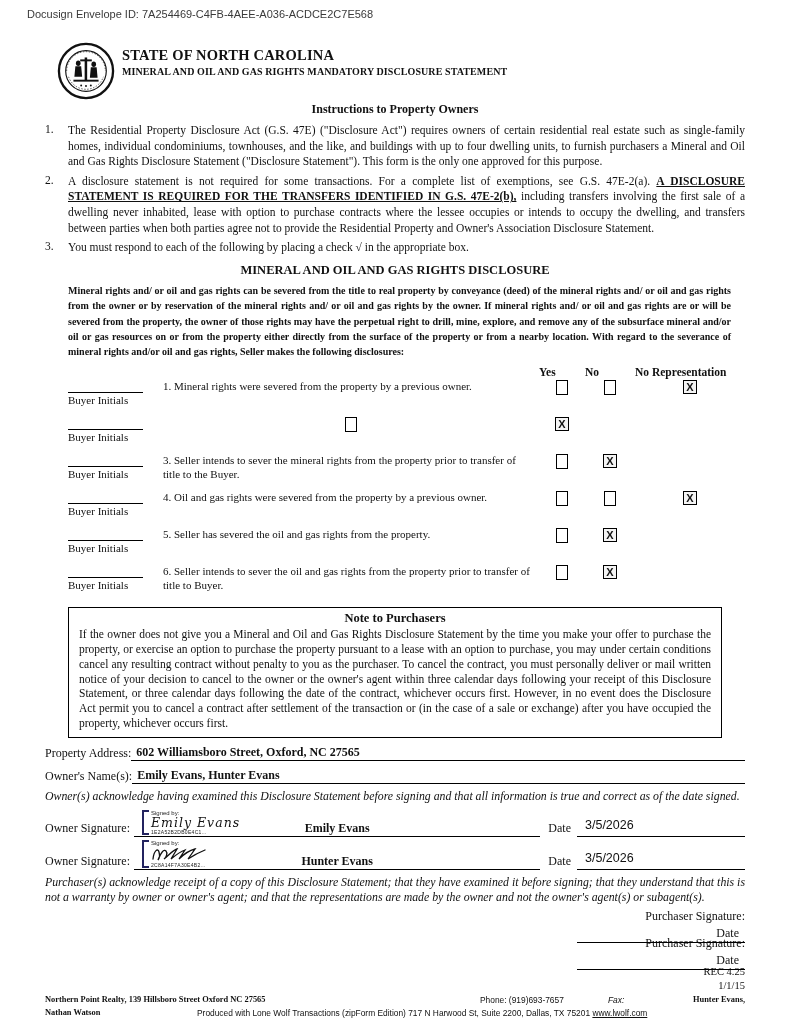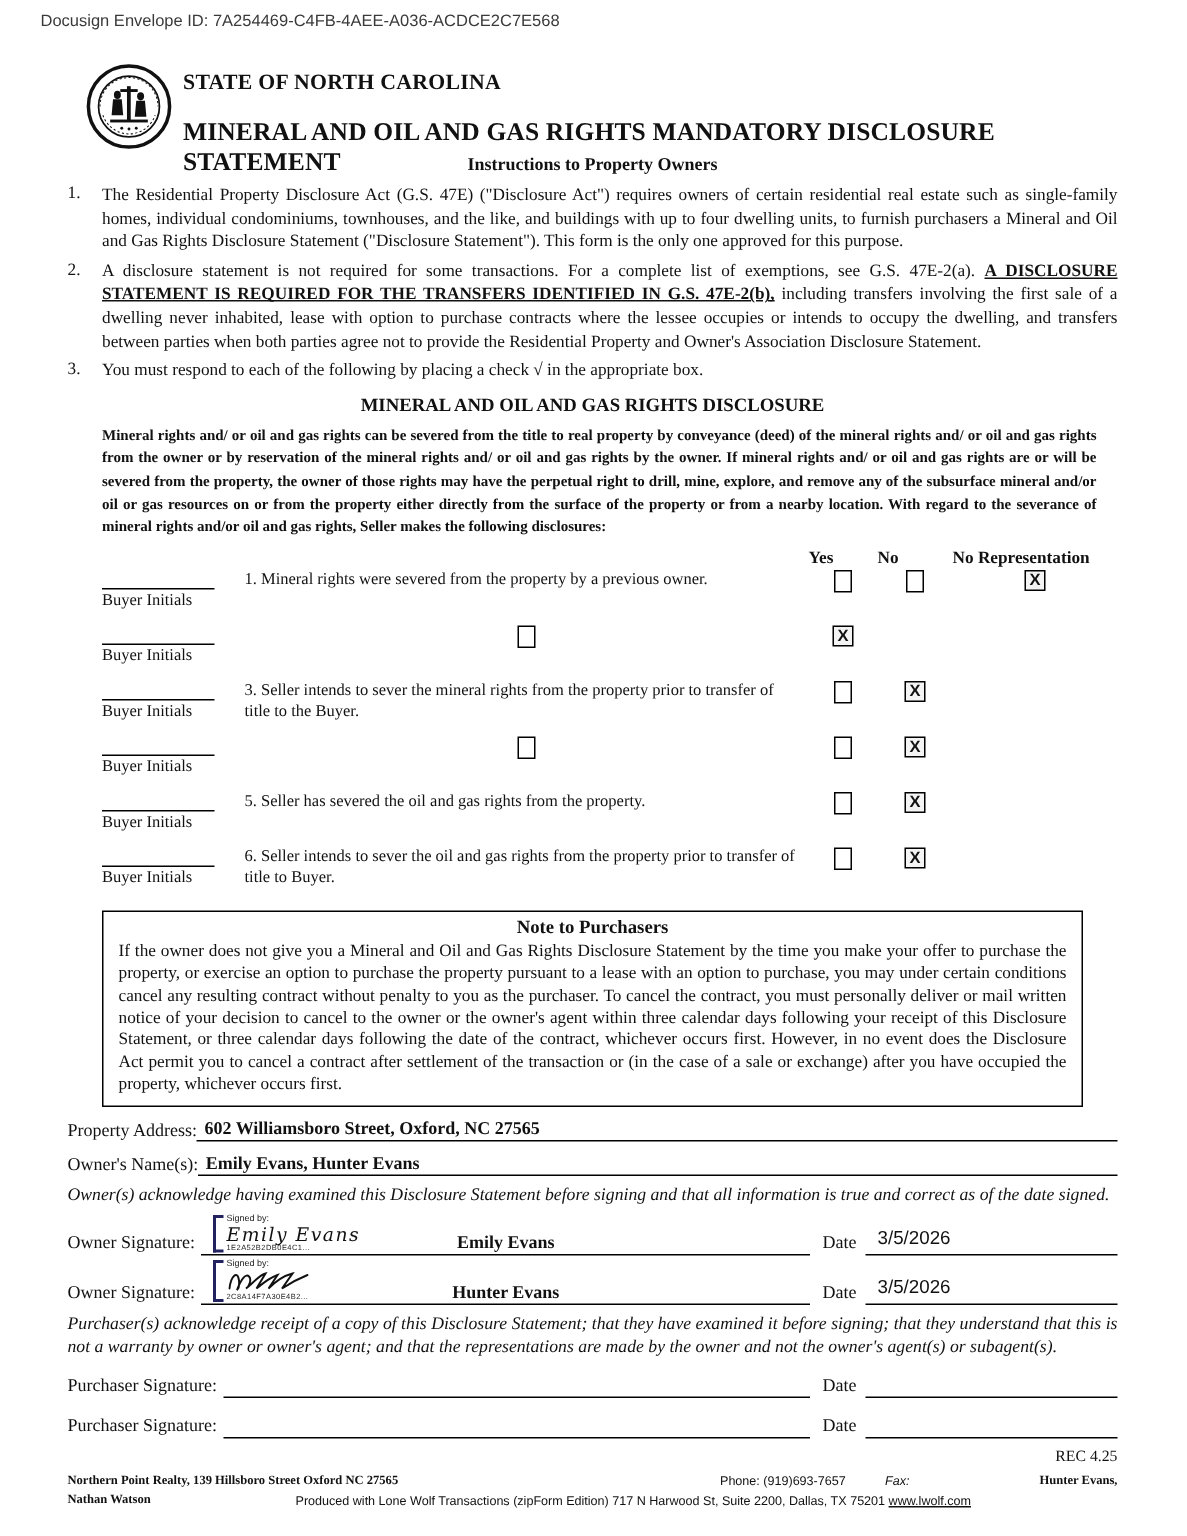--- a/index.html
+++ b/index.html
@@ -9,21 +9,21 @@
   .page { width:791px; height:1024px; padding:8px 46px 0 45px; position:relative; }
 
   .envelope { font-family:"Liberation Sans", sans-serif; font-size:11px; color:#3a3a3a;
               margin-left:-18px; }
 
   
   .hdr { position:relative; margin-top:22px; height:60px; }
   .seal { position:absolute; left:12px; top:0; width:58px; height:58px; }
   .titles { margin-left:77px; padding-top:5px; }
   .t1 { font-size:14.5px; font-weight:bold; letter-spacing:.2px; }
-  .t2 { font-size:17px; font-weight:bold; letter-spacing:.1px; margin-top:14px; }
+  .t2 { font-size:10px; font-weight:bold; letter-spacing:.1px; margin-top:2px; }
 
   .instr-head { text-align:center; font-weight:bold; font-size:12px; margin-top:0px; }
 
   .olist { margin-top:6px; }
   .oitem { display:flex; margin-top:4px; }
   .onum { width:23px; flex:0 0 23px; font-size:11.5px; }
   .obody { flex:1; font-size:11.5px; line-height:15.6px; text-align:justify; }
   .bold-ul { font-weight:bold; text-decoration:underline; }
 
   .disc-head { text-align:center; font-weight:bold; font-size:12.5px; margin-top:7px; }
@@ -79,29 +79,29 @@
   .ds-bracket { width:7px; border-left:2px solid #23235f; border-top:2px solid #23235f;
                 border-bottom:2px solid #23235f; margin-right:2px; }
   .ds-body { display:flex; flex-direction:column; }
   .ds-signedby { font-family:"Liberation Sans", sans-serif; font-size:6px; color:#222; }
   .ds-script { font-family:"DejaVu Serif", serif; font-style:italic; font-size:12.5px;
                line-height:13px; letter-spacing:1px; white-space:nowrap; }
   .ds-id { font-family:"Liberation Sans", sans-serif; font-size:5px; color:#222;
            letter-spacing:.3px; }
   .scribble-svg { display:block; height:16px; }
 
-  .purch-row { height:23px; }
+  .purch-row { height:23px;flex-direction:column; }
 
   
   .rec-block { text-align:right; font-size:10.5px; line-height:13.5px; margin-top:6px; }
   .footer { position:relative; height:26px; margin-top:3px; font-size:8.4px; }
   .f-abs { position:absolute; white-space:nowrap; }
   .f-office { left:0; top:0; font-weight:bold; }
   .f-phone { left:435px; top:0; font-family:"Liberation Sans", sans-serif; }
-  .f-fax { left:545px; top:0; font-family:"Liberation Sans", sans-serif;font-style:italic; }
+  .f-fax { left:563px; top:0; font-family:"Liberation Sans", sans-serif;font-style:italic; }
   .f-name { right:0; top:0; font-weight:bold;padding-left:44px; }
   .f-agent { left:0; top:13px; font-weight:bold; }
   .f-produced { left:152px; top:13px; font-family:"Liberation Sans", sans-serif; }
   .f-link { text-decoration:underline; color:#111; cursor:pointer; }
 </style>
 </head>
 <body>
 
 <div class="page">
 
@@ -193,20 +193,21 @@
       <div class="cb-cell"><span class="cb" data-state="unchecked"></span></div>
       <div class="cb-cell"><span class="cb" data-state="checked"></span></div>
       <div class="cb-cell"><span class="cb" data-state="none"></span></div>
     </div>
 
     <div class="q-row">
       <div class="init-cell">
           <div class="init-line"></div>
           <div class="init-label">Buyer Initials</div>
         </div>
+      <div class="q-text">4. Oil and gas rights were severed from the property by a previous owner.</div>
       <div class="cb-cell"><span class="cb" data-state="unchecked"></span></div>
       <div class="cb-cell"><span class="cb" data-state="unchecked"></span></div>
       <div class="cb-cell"><span class="cb" data-state="checked"></span></div>
     </div>
 
     <div class="q-row">
       <div class="init-cell">
           <div class="init-line"></div>
           <div class="init-label">Buyer Initials</div>
         </div>
@@ -296,20 +297,21 @@
 
   <div class="sig-row purch-row">
     <span class="sig-label">Purchaser Signature:</span>
     <span class="sig-line"></span>
     <span class="date-label">Date</span>
     <span class="date-line"></span>
   </div>
 
   <div class="rec-block">
     <div>REC 4.25</div>
+    <div>1/1/15</div>
   </div>
 
   <div class="footer">
     <span class="f-abs f-office">Northern Point Realty, 139 Hillsboro Street Oxford NC 27565</span>
     <span class="f-abs f-phone">Phone: (919)693-7657</span>
     <span class="f-abs f-fax">Fax:</span>
     <span class="f-abs f-name">Hunter Evans,</span>
     <span class="f-abs f-agent">Nathan Watson</span>
     <span class="f-abs f-produced"><span>Produced with Lone Wolf Transactions (zipForm Edition) 717 N Harwood St, Suite 2200, Dallas, TX  75201</span> <span class="f-link">www.lwolf.com</span></span>
   </div>

